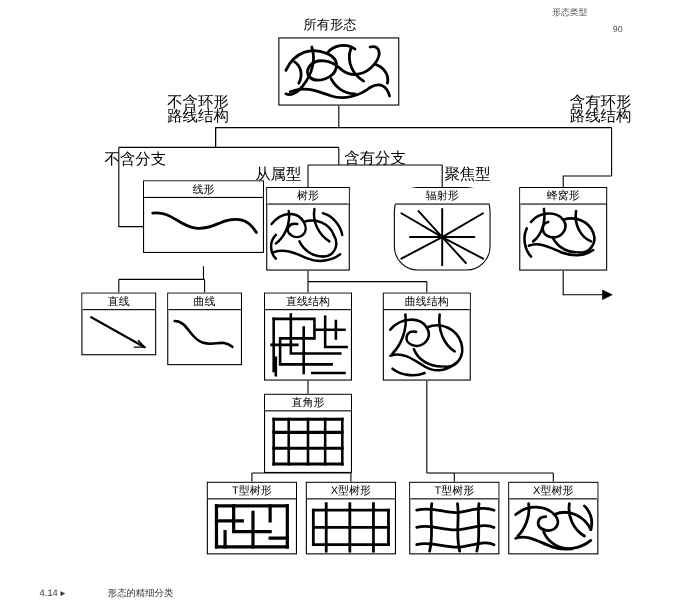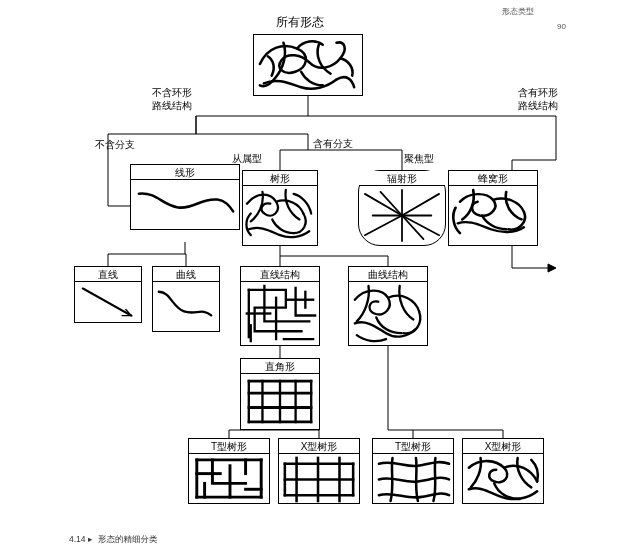--- a/index.html
+++ b/index.html
@@ -31,21 +31,21 @@
     white-space:nowrap;
   }
   .node .art{
     position:absolute;
     left:0;right:0;top:15px;bottom:0;
     overflow:hidden;
   }
   .node.noart .art{top:0;}
   .label{
     position:absolute;
-    font-size:10px;
+    font-size:14px;
     line-height:13px;
     white-space:pre;
     color:#000;
   }
   .title{
     position:absolute;
     font-size:12px;
     white-space:nowrap;
   }
   .hdr{
@@ -187,21 +187,21 @@
           <path d="M82,50 L44,30"></path>
           <path d="M44,4 L44,56"></path>
           <path d="M14,30 L74,30"></path>
           <path d="M22,6 L44,30"></path>
           <path d="M66,54 L44,30"></path>
         </g>
       </svg>
     </div>
   </div>
 
-  <div class="node" style="left:448px;top:170px;width:90px;height:76px;">
+  <div class="node" style="left:472px;top:170px;width:80px;height:76px;">
     <div class="cap">蜂窝形</div>
     <div class="art">
       <svg class="art-svg" viewBox="0 0 80 60" preserveAspectRatio="none">
         <g stroke="#000" fill="none" stroke-width="2.4" stroke-linecap="round">
           <path d="M10,16 C18,6 34,6 40,14 C46,22 38,32 28,30 C20,28 18,18 26,16"></path>
           <path d="M40,14 C52,10 64,16 68,26 C72,36 64,46 54,44"></path>
           <path d="M8,38 C18,34 28,40 38,44 C48,48 60,48 68,42"></path>
           <path d="M22,4 C24,16 20,28 12,34"></path>
           <path d="M52,6 C50,18 56,30 66,34"></path>
           <path d="M30,30 C34,38 42,44 52,44"></path>
@@ -351,16 +351,16 @@
           <path d="M6,36 C18,32 28,40 40,44 C52,48 66,46 76,38"></path>
           <path d="M18,4 C20,16 14,28 8,34"></path>
           <path d="M56,4 C54,16 60,28 70,34"></path>
           <path d="M32,30 C36,40 46,46 58,46"></path>
           <path d="M70,6 C76,12 78,20 76,28"></path>
         </g>
       </svg>
     </div>
   </div>
 
-  <div class="ftr" style="left:36px;top:534px;margin-left:33px;">4.14 ▸</div>
+  <div class="ftr" style="left:36px;top:534px;">4.14 ▸</div>
   <div class="ftr" style="left:98px;top:534px;">形态的精细分类</div>
 
 </div>
 
 </body></html>

